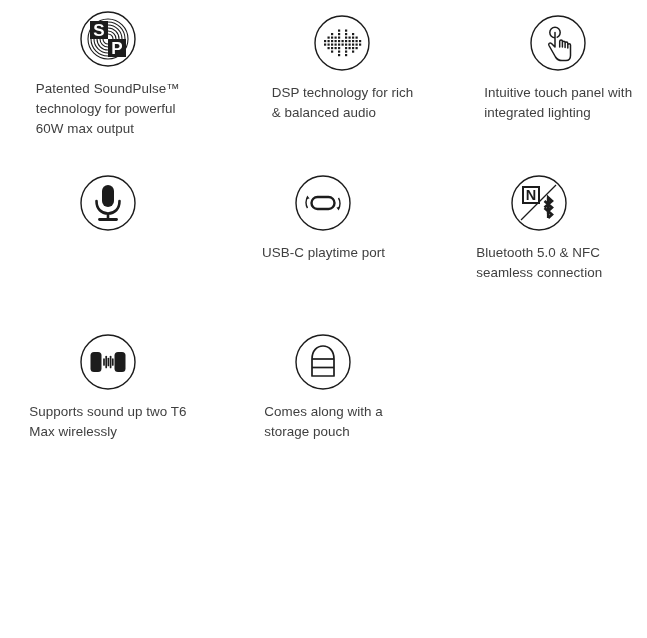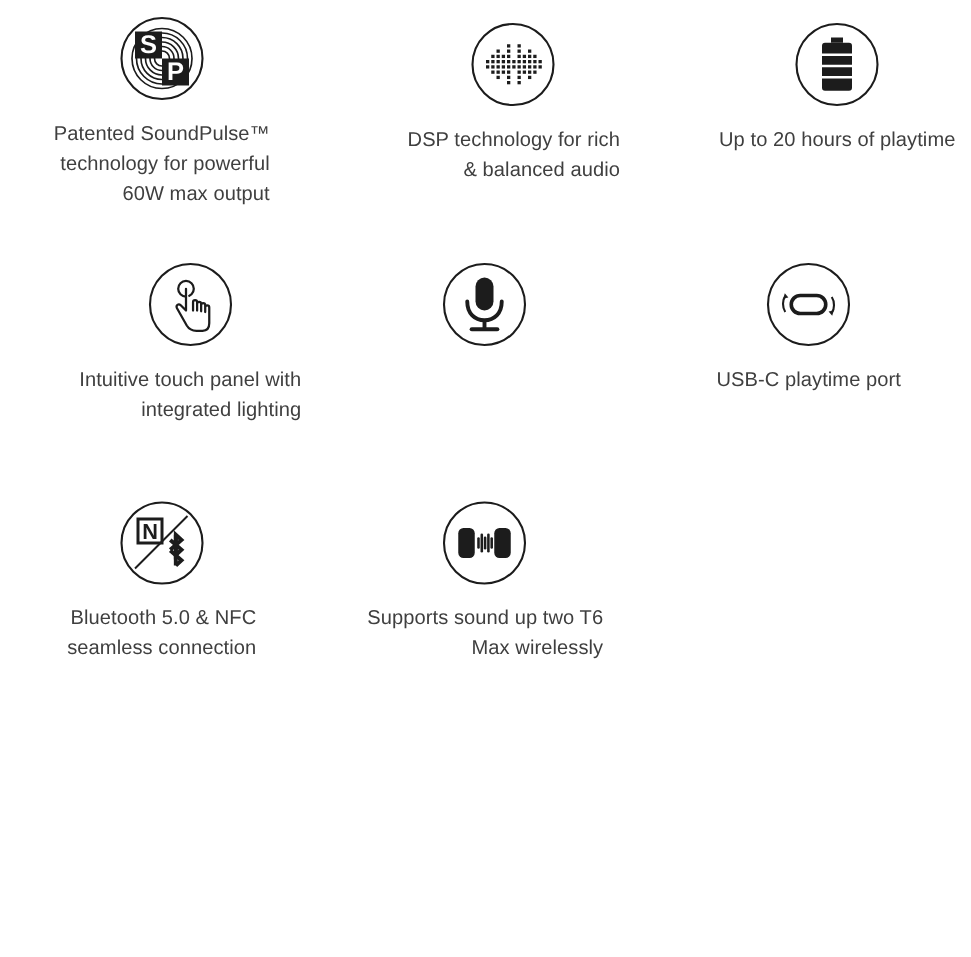--- a/index.html
+++ b/index.html
@@ -40,21 +40,21 @@
     margin-bottom: 11px;
   }
   .icon-wrap svg {
     display: block;
     width: 58px;
     height: 58px;
   }
   .feature-caption {
     font-size: 13.4px;
     line-height: 20px;
-    text-align: right;
+    text-align: left;
     color: #3f3f3f;
     letter-spacing: 0.05px;
     max-width: 180px;
     white-space: pre-line;
   }
   
   .row-1 { padding-top: 10px; }
   .row-2 { padding-top: 14px; padding-left: 38px; }
   .row-3 { padding-top: 14px; }
   .row-4 { padding-top: 14px; }
@@ -144,35 +144,20 @@
             <rect x="42.5" y="33" width="2.2" height="2.2"></rect>
           <rect x="46" y="26" width="2.2" height="2.2"></rect>
             <rect x="46" y="29.5" width="2.2" height="2.2"></rect>
         </g>
       </svg>
     </div>
     <div class="feature-caption">DSP technology for rich
 &amp; balanced audio</div>
   </div>
 
-  <div class="feature-cell row-2">
-    <div class="icon-wrap">
-      <svg viewBox="0 0 58 58" xmlns="http://www.w3.org/2000/svg">
-        <circle cx="29" cy="29" r="27" fill="none" stroke="#1c1c1c" stroke-width="1.4"></circle>
-        <rect x="25" y="11" width="8" height="3.5" fill="#1c1c1c"></rect>
-        <rect x="19" y="14.5" width="20" height="32" rx="2" fill="#1c1c1c"></rect>
-        <g stroke="#ffffff" stroke-width="1.8">
-          <line x1="19" y1="22.5" x2="39" y2="22.5"></line>
-          <line x1="19" y1="30" x2="39" y2="30"></line>
-          <line x1="19" y1="37.5" x2="39" y2="37.5"></line>
-        </g>
-      </svg>
-    </div>
-    <div class="feature-caption">Up to 20 hours of playtime</div>
-  </div>
 
   <div class="feature-cell row-2">
     <div class="icon-wrap">
       <svg viewBox="0 0 58 58" xmlns="http://www.w3.org/2000/svg">
         <circle cx="29" cy="29" r="27" fill="none" stroke="#1c1c1c" stroke-width="1.4"></circle>
         <circle cx="26" cy="18.5" r="5.2" fill="none" stroke="#1c1c1c" stroke-width="1.5"></circle>
         <path d="M 26 18.5 L 26 33 L 22.5 29.5 C 21 28.2 19 29.5 20 31.5 L 26.5 43 C 28 45.5 30 46.5 33 46.5 L 37 46.5 C 40 46.5 41.5 44.5 41.5 41.5 L 41.5 31 C 41.5 29.2 38.8 29.2 38.8 31 L 38.8 34 L 38.8 29.5 C 38.8 27.6 36.1 27.6 36.1 29.5 L 36.1 33.5 L 36.1 28.6 C 36.1 26.7 33.4 26.7 33.4 28.6 L 33.4 33 L 33.4 27.5 C 33.4 25.6 30.7 25.6 30.7 27.5 L 30.7 33" fill="#ffffff" stroke="#1c1c1c" stroke-width="1.5" stroke-linejoin="round" stroke-linecap="round"></path>
       </svg>
     </div>
     <div class="feature-caption">Intuitive touch panel with
@@ -234,14 +219,26 @@
           <line x1="29.4" y1="25.5" x2="29.4" y2="32.5"></line>
           <line x1="31.6" y1="23.5" x2="31.6" y2="34.5"></line>
           <line x1="33.8" y1="26" x2="33.8" y2="32"></line>
         </g>
       </svg>
     </div>
     <div class="feature-caption">Supports sound up two T6
 Max wirelessly</div>
   </div>
 
+  <div class="feature-cell row-4">
+    <div class="icon-wrap">
+      <svg viewBox="0 0 58 58" xmlns="http://www.w3.org/2000/svg">
+        <circle cx="29" cy="29" r="27" fill="none" stroke="#1c1c1c" stroke-width="1.4"></circle>
+        <path d="M 18 26 C 18 17.5 23 13 29 13 C 35 13 40 17.5 40 26 L 40 43 L 18 43 Z" fill="none" stroke="#1c1c1c" stroke-width="1.7" stroke-linejoin="round"></path>
+        <line x1="18" y1="26" x2="40" y2="26" stroke="#1c1c1c" stroke-width="1.7"></line>
+        <line x1="18" y1="34.5" x2="40" y2="34.5" stroke="#1c1c1c" stroke-width="1.7"></line>
+      </svg>
+    </div>
+    <div class="feature-caption">Comes along with a
+storage pouch</div>
+  </div>
 
 </div>
 
 </body></html>

